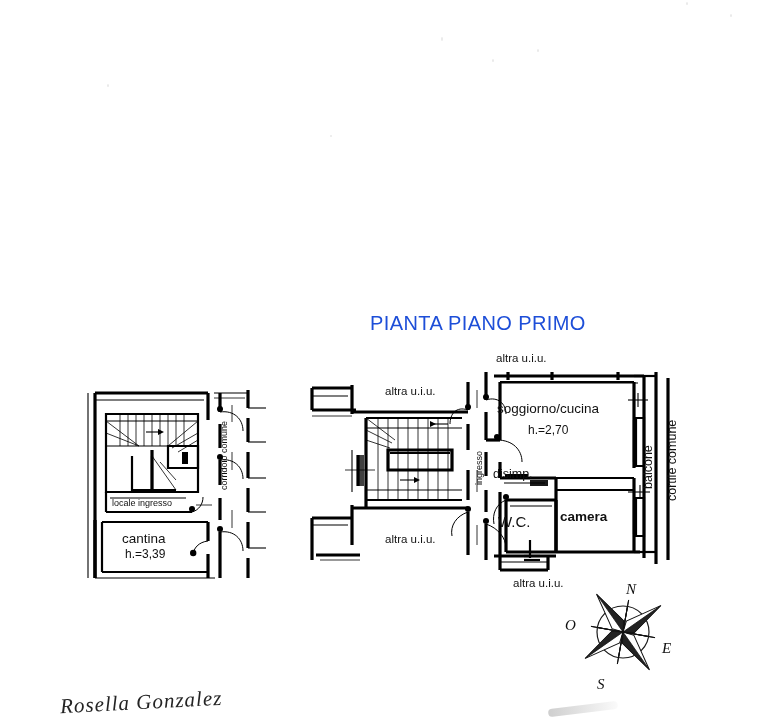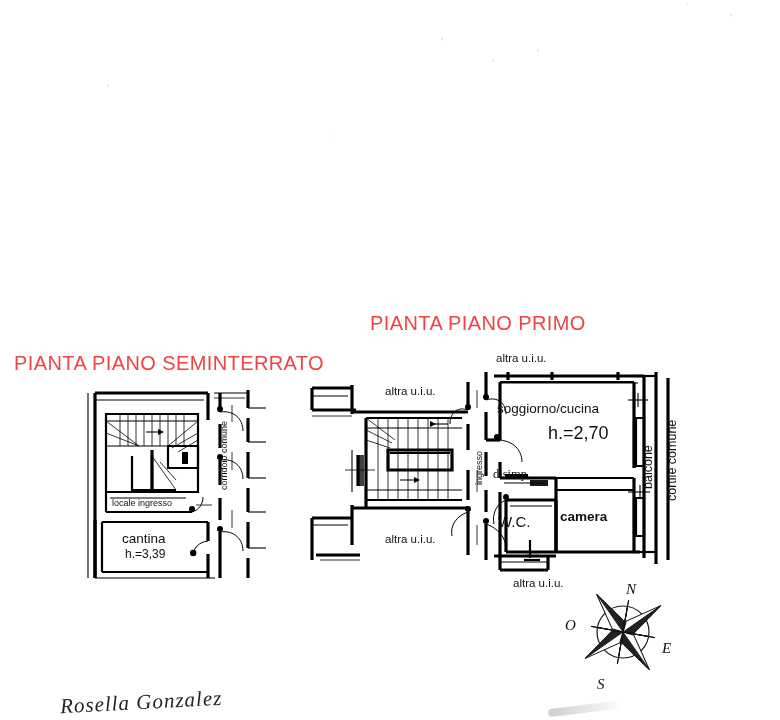--- a/index.html
+++ b/index.html
@@ -14,21 +14,21 @@
     background: #ffffff;
     overflow: hidden;
     font-family: "Liberation Sans", sans-serif;
     color: #000000;
   }
   .plan-title {
     position: absolute;
     font-family: "Liberation Sans", sans-serif;
     font-size: 20px;
     letter-spacing: 0.4px;
-    color: #ef4444;
+    color: #1d4ed8;
     white-space: nowrap;
   }
   #title-seminterrato { left: 14px; top: 352px; }
   #title-primo { left: 370px; top: 312px; }
 
   .lbl {
     position: absolute;
     font-family: "Liberation Sans", sans-serif;
     font-size: 11.5px;
     color: #111;
@@ -81,21 +81,20 @@
 <div id="page">
 
   <div class="speck" style="left:441px;top:37px;width:2px;height:4px;"></div>
   <div class="speck" style="left:492px;top:59px;width:2px;height:3px;"></div>
   <div class="speck" style="left:537px;top:49px;width:2px;height:3px;"></div>
   <div class="speck" style="left:107px;top:84px;width:2px;height:3px;"></div>
   <div class="speck" style="left:330px;top:135px;width:2px;height:2px;"></div>
   <div class="speck" style="left:686px;top:2px;width:2px;height:3px;"></div>
   <div class="speck" style="left:730px;top:14px;width:2px;height:3px;"></div>
 
-  <div class="plan-title" id="title-seminterrato">PIANTA PIANO SEMINTERRATO</div>
   <div class="plan-title" id="title-primo">PIANTA PIANO PRIMO</div>
 
   <svg class="svg-layer" viewBox="0 0 780 720">
     <defs>
       <style>
         .w  { fill:none; stroke:#000; stroke-width:2.2; }
         .w2 { fill:none; stroke:#000; stroke-width:3.2; }
         .t  { fill:none; stroke:#000; stroke-width:1.1; }
         .th { fill:none; stroke:#000; stroke-width:0.8; }
         .d  { fill:none; stroke:#000; stroke-width:1.0; }
@@ -370,23 +369,23 @@
   </svg>
 
   <div class="lbl lbl-lg" style="left:122px; top:531px;">cantina</div>
   <div class="lbl" style="left:125px; top:547px; font-size:12px;">h.=3,39</div>
 
   <div class="lbl lbl-sm" style="left:112px; top:498px;">locale ingresso</div>
 
   <div class="lbl lbl-sm rot90" style="left:219px; top:490px;">corridoio comune</div>
 
   <div class="lbl" style="left:497px; top:401px; font-size:13.5px;text-align:right;">soggiorno/cucina</div>
-  <div class="lbl" style="left:548px; top:423px; font-size:18px;">h.=2,70</div>
-
-  <div class="lbl" style="left:493px; top:467px; font-size:12.5px;font-family:Liberation Serif, serif;">disimp.</div>
+  <div class="lbl" style="left:528px; top:423px; font-size:12px;">h.=2,70</div>
+
+  <div class="lbl" style="left:493px; top:467px; font-size:12.5px;">disimp.</div>
 
   <div class="lbl" style="left:498px; top:513px; font-size:15px;">W.C.</div>
 
   <div class="lbl" style="left:560px; top:509px; font-size:13.5px;font-weight:bold;">camera</div>
 
   <div class="lbl rot90" style="left:641px; top:489px; font-size:12.5px;">balcone</div>
 
   <div class="lbl lbl-sm rot90" style="left:474px; top:485px;">ingresso</div>
 
   <div class="lbl rot90" style="left:665px; top:501px; font-size:12.5px;">cortile comune</div>

